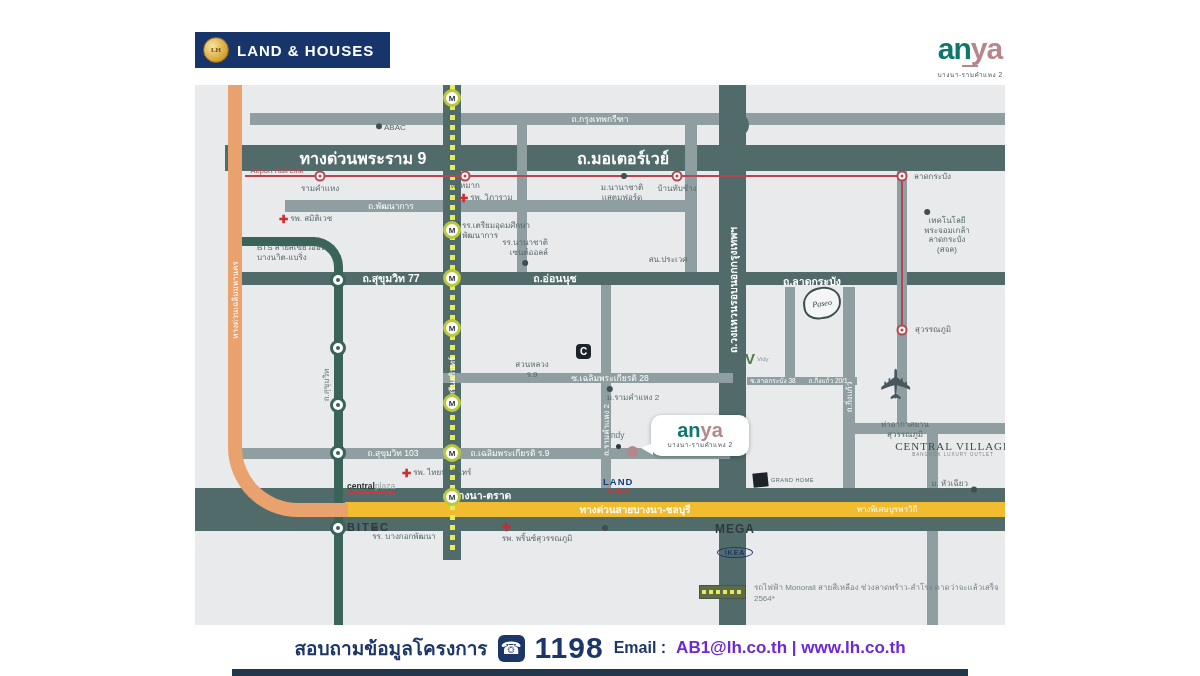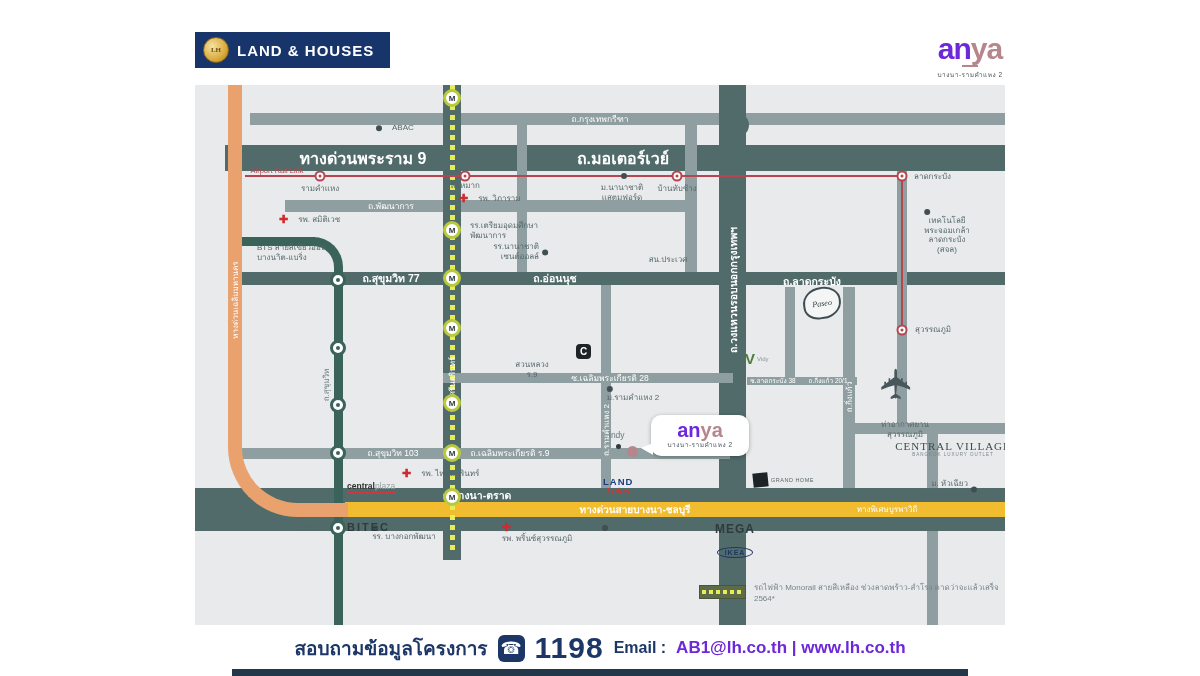--- a/index.html
+++ b/index.html
@@ -3,21 +3,21 @@
 <meta charset="utf-8">
 <style>
   html,body{margin:0;padding:0;background:#fff;}
   body{width:1200px;height:676px;position:relative;font-family:"Liberation Sans",sans-serif;overflow:hidden;}
   
   #lh-logo{position:absolute;left:195px;top:32px;height:36px;background:#17356b;display:flex;align-items:center;gap:8px;padding:0 16px 0 8px;}
   #lh-coin{width:24px;height:24px;border-radius:50%;background:radial-gradient(circle at 35% 35%,#f6e2a0,#d9ab3c 60%,#a97c1f);border:1px solid #8a6518;display:flex;align-items:center;justify-content:center;font-size:7px;font-weight:bold;color:#6d4f12;font-family:"Liberation Serif",serif;}
   #lh-title{color:#fff;font-weight:bold;font-size:15px;letter-spacing:1px;}
   #anya-header{position:absolute;left:926px;top:34px;width:88px;text-align:center;}
   .anya-word{font-weight:bold;line-height:1;}
-  .anya-an{color:#6d28d9;} .anya-ya{color:#b5878c;}
+  .anya-an{color:#0f766e;} .anya-ya{color:#b5878c;}
   #anya-header .anya-word{font-size:30px;letter-spacing:-1px;}
   #anya-header .anya-rule{width:16px;height:2px;background:#b5878c;margin:1px auto 3px;}
   .anya-sub{font-size:6.5px;letter-spacing:.5px;color:#4a555c;white-space:nowrap;}
   
   #map{position:absolute;left:195px;top:85px;width:810px;height:540px;background:#e8eaeb;overflow:hidden;}
   .road{position:absolute;background:#8f9fa1;}
   .road.dark{background:#516b6a;}
   .road.med{background:#8f9fa1;}
   .road.green{background:#3a635a;}
   .road.orange{background:#e9a16d;}
@@ -36,21 +36,21 @@
   .rl.sm-y{font-size:8px;}
   .rl.xs{font-size:6.5px;}
   .rl.v{font-size:8px;transform:translate(-50%,-50%) rotate(-90deg);}
   .rl.v-big{font-size:10.5px;font-weight:bold;transform:translate(-50%,-50%) rotate(-90deg);}
   .rl.v-dark{font-size:8px;color:#6b7a7d;transform:translate(-50%,-50%) rotate(-90deg);}
   
   .poi{position:absolute;font-size:8px;color:#55676a;line-height:1.2;white-space:nowrap;}
   .poi.center{transform:translate(-50%,-50%);text-align:center;}
   .poi.left{transform:translate(0,-50%);text-align:left;}
   .poi.red-t{color:#b5454f;font-size:7.5px;transform:translate(-50%,-50%);}
-  .poi.row{display:flex;align-items:center;gap:10px;transform:translate(0,-50%);}
+  .poi.row{display:flex;align-items:flex-start;gap:2px;transform:translate(0,-50%);}
   .poi.row-r{display:flex;align-items:center;gap:3px;transform:translate(-100%,-50%);text-align:right;}
   .poi.col{transform:translate(-50%,0);text-align:center;display:flex;flex-direction:column;align-items:flex-start;gap:1px;}
   .pdot{width:6px;height:6px;border-radius:50%;background:#414e52;flex:none;}
   .pcross{color:#cf2a32;font-size:11px;line-height:1;font-weight:bold;flex:none;}
   
   .st{position:absolute;transform:translate(-50%,-50%);box-sizing:content-box;}
   .st-m{width:12px;height:12px;border:3px solid #b9c93e;background:#fff;border-radius:50%;color:#2f3a3e;font-size:8px;font-weight:bold;display:flex;align-items:center;justify-content:center;}
   .st-bts{width:10px;height:10px;border:3px solid #3a635a;background:#fff;border-radius:50%;}
   .st-bts::after{content:'';position:absolute;left:3px;top:3px;width:4px;height:4px;border-radius:50%;background:#3a635a;}
   .st-arl{width:7px;height:7px;border:2.5px solid #b5454f;background:#fff;border-radius:50%;}
@@ -229,21 +229,21 @@
           <div>บางนาิต-แบริ่ง</div>
         </div>
       </div>
       <div class="poi row" style="left: 259px; top: 146px;">
         <span class="pdot"></span>
         <div>
           <div>รร.เตรียมอุดมศึกษา</div>
           <div>พัฒนาการ</div>
         </div>
       </div>
-      <div class="poi row-r" style="left: 353px; top: 167px;">
+      <div class="poi row-r" style="left: 353px; top: 167px; flex-direction: column;">
         <div style="text-align: right;">
           <div>รร.นานาชาติ</div>
           <div>เซนต์ออลล์</div>
         </div>
         <span class="pdot"></span>
       </div>
       <div class="poi center" style="left: 473px; top: 175px;">
         <div>
           <div>สน.ประเวศ</div>
         </div>

